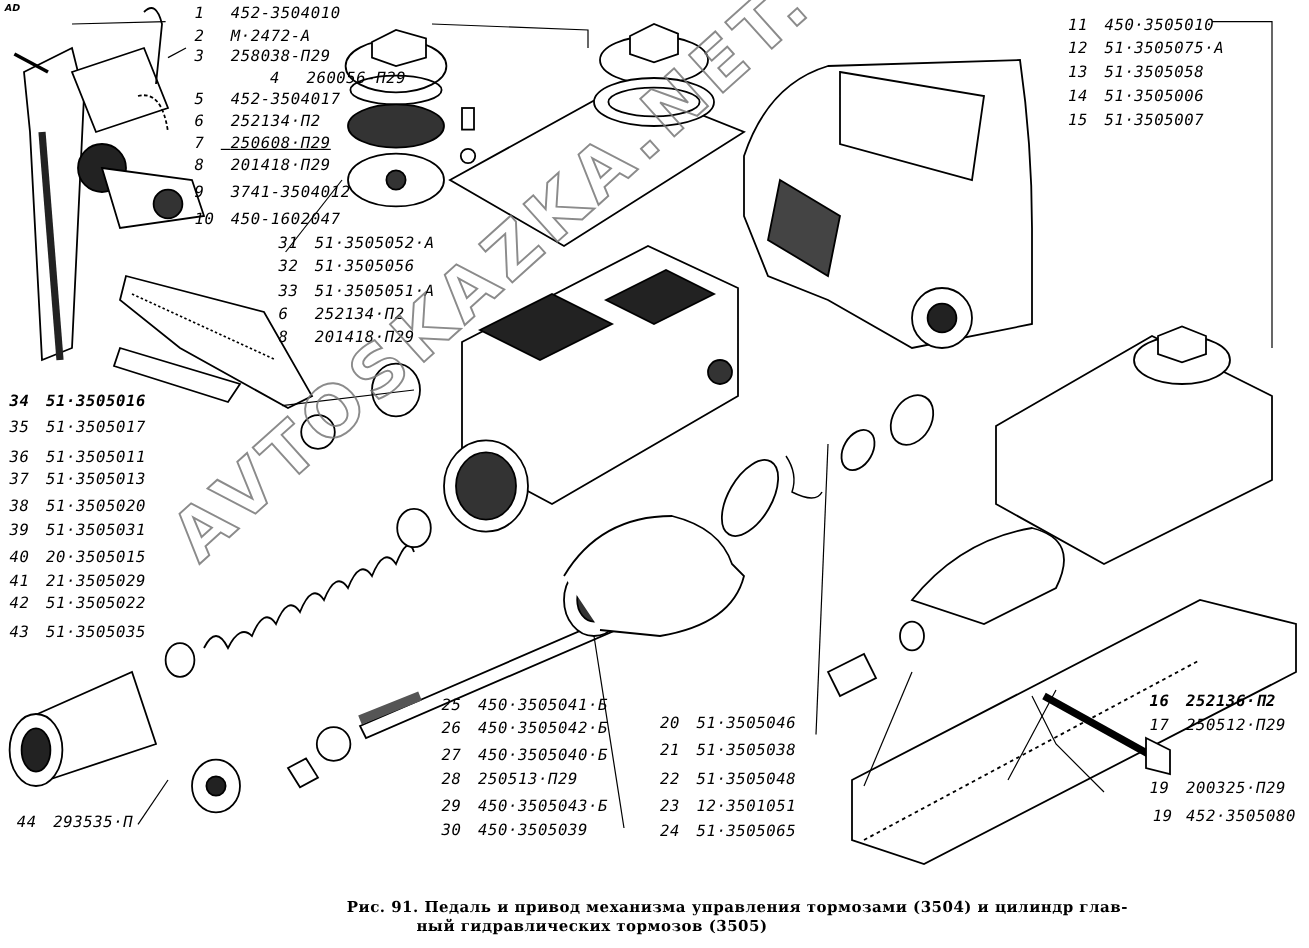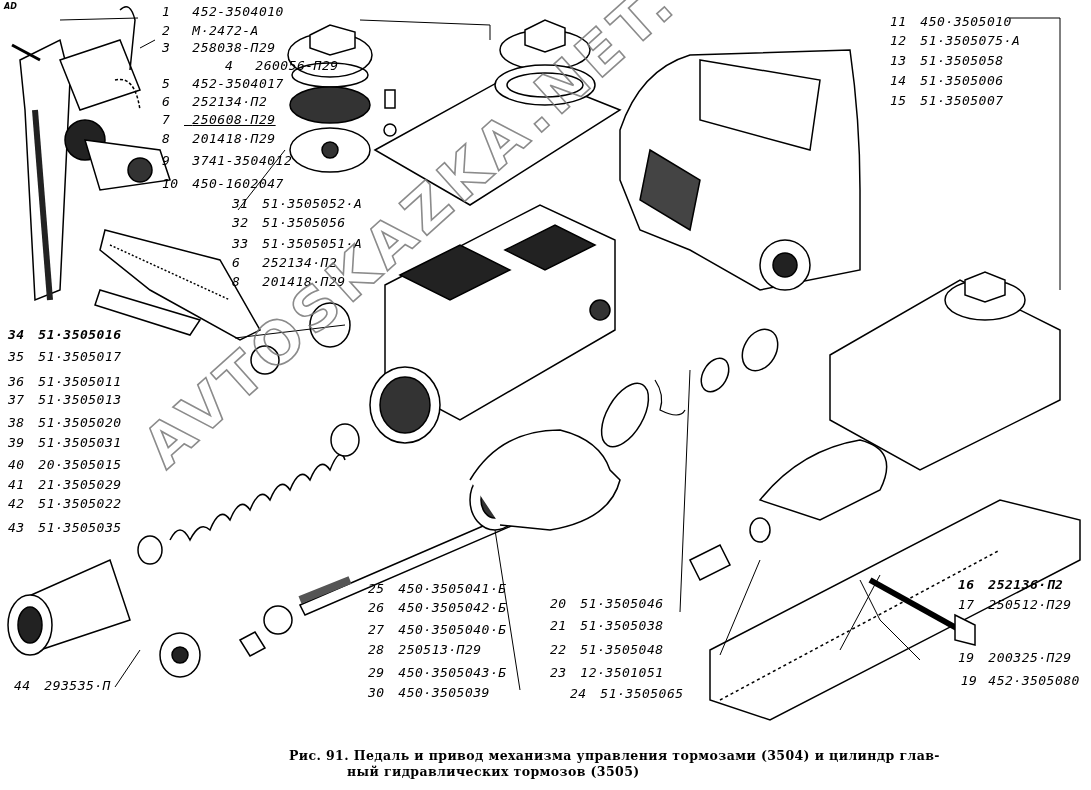--- a/index.html
+++ b/index.html
@@ -154,21 +154,21 @@
 
 <div class="lbl" style="left:958px;top:577px;font-weight:bold;"><span class="num">16</span> <span>252136·П2</span></div>
 <div class="lbl" style="left:958px;top:597px;"><span class="num">17</span> <span>250512·П29</span></div>
 <div class="lbl" style="left:958px;top:650px;"><span class="num">19</span> <span>200325·П29</span></div>
 <div class="lbl" style="left:958px;top:673px;text-align:center;"><span class="num">19</span> <span>452·3505080</span></div>
 
 <div class="lbl" style="left:550px;top:596px;"><span class="num">20</span> <span>51·3505046</span></div>
 <div class="lbl" style="left:550px;top:618px;"><span class="num">21</span> <span>51·3505038</span></div>
 <div class="lbl" style="left:550px;top:642px;"><span class="num">22</span> <span>51·3505048</span></div>
 <div class="lbl" style="left:550px;top:665px;"><span class="num">23</span> <span>12·3501051</span></div>
-<div class="lbl" style="left:550px;top:686px;margin-left:20px;"><span class="num">24</span> <span>51·3505065</span></div>
+<div class="lbl" style="left:550px;top:686px;"><span class="num">24</span> <span>51·3505065</span></div>
 
 <div class="lbl" style="left:368px;top:581px;"><span class="num">25</span> <span>450·3505041·Б</span></div>
 <div class="lbl" style="left:368px;top:600px;"><span class="num">26</span> <span>450·3505042·Б</span></div>
 <div class="lbl" style="left:368px;top:622px;"><span class="num">27</span> <span>450·3505040·Б</span></div>
 <div class="lbl" style="left:368px;top:642px;"><span class="num">28</span> <span>250513·П29</span></div>
 <div class="lbl" style="left:368px;top:665px;"><span class="num">29</span> <span>450·3505043·Б</span></div>
 <div class="lbl" style="left:368px;top:685px;"><span class="num">30</span> <span>450·3505039</span></div>
 
 <div class="lbl" style="left:232px;top:196px;"><span class="num">31</span> <span>51·3505052·А</span></div>
 <div class="lbl" style="left:232px;top:215px;"><span class="num">32</span> <span>51·3505056</span></div>

